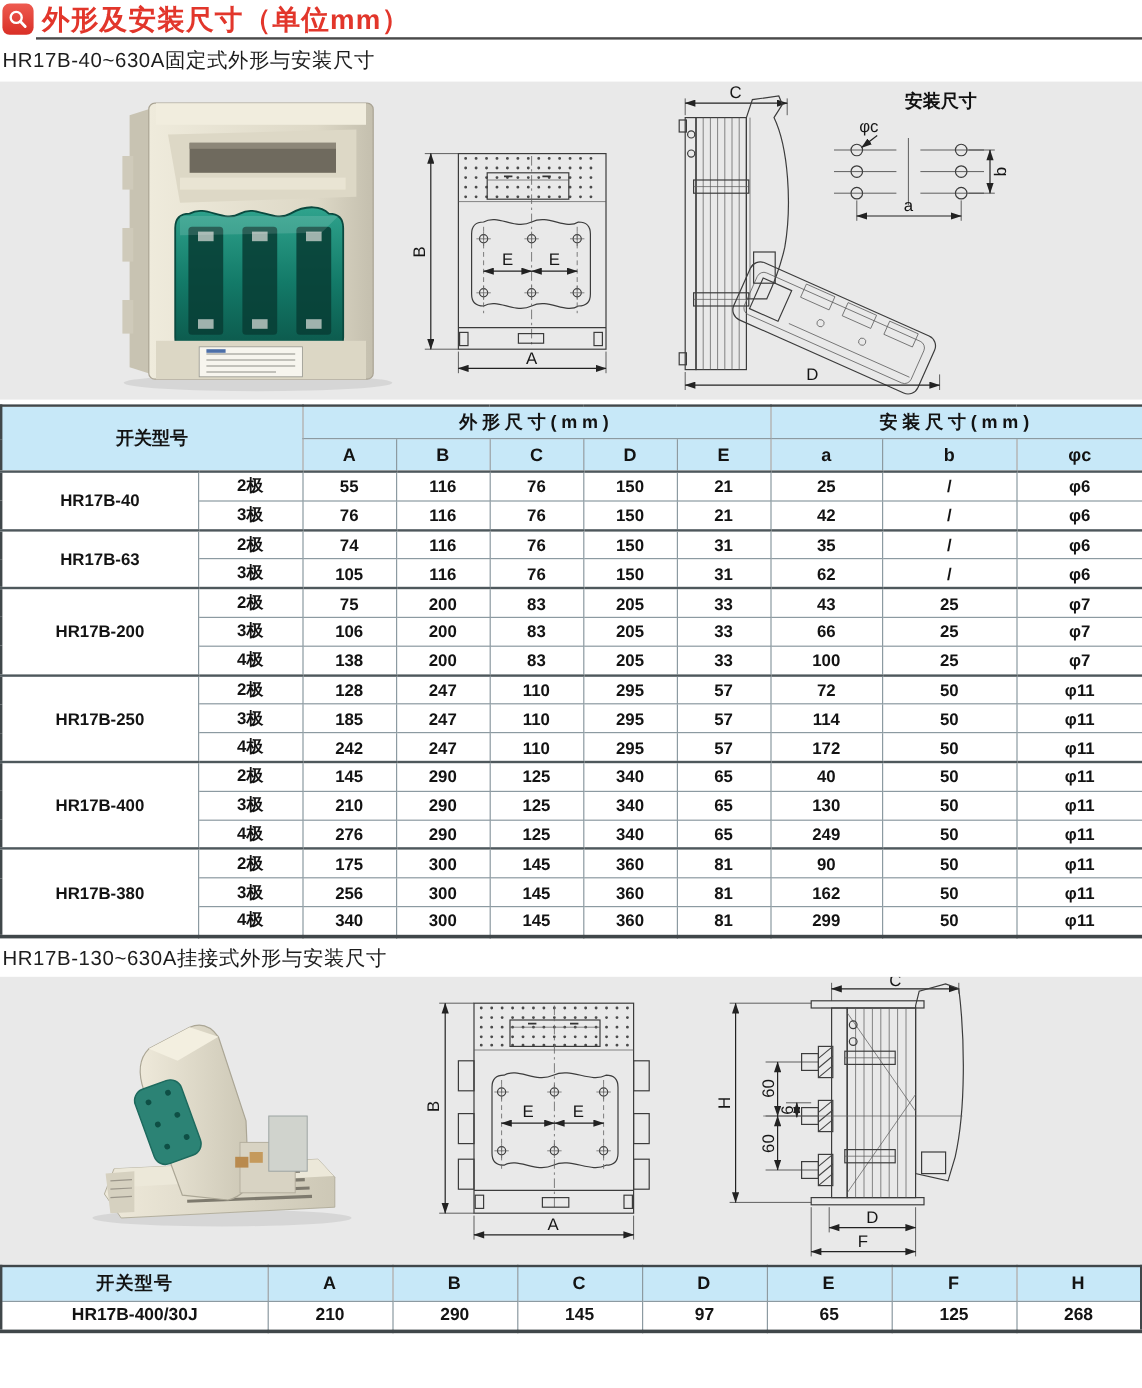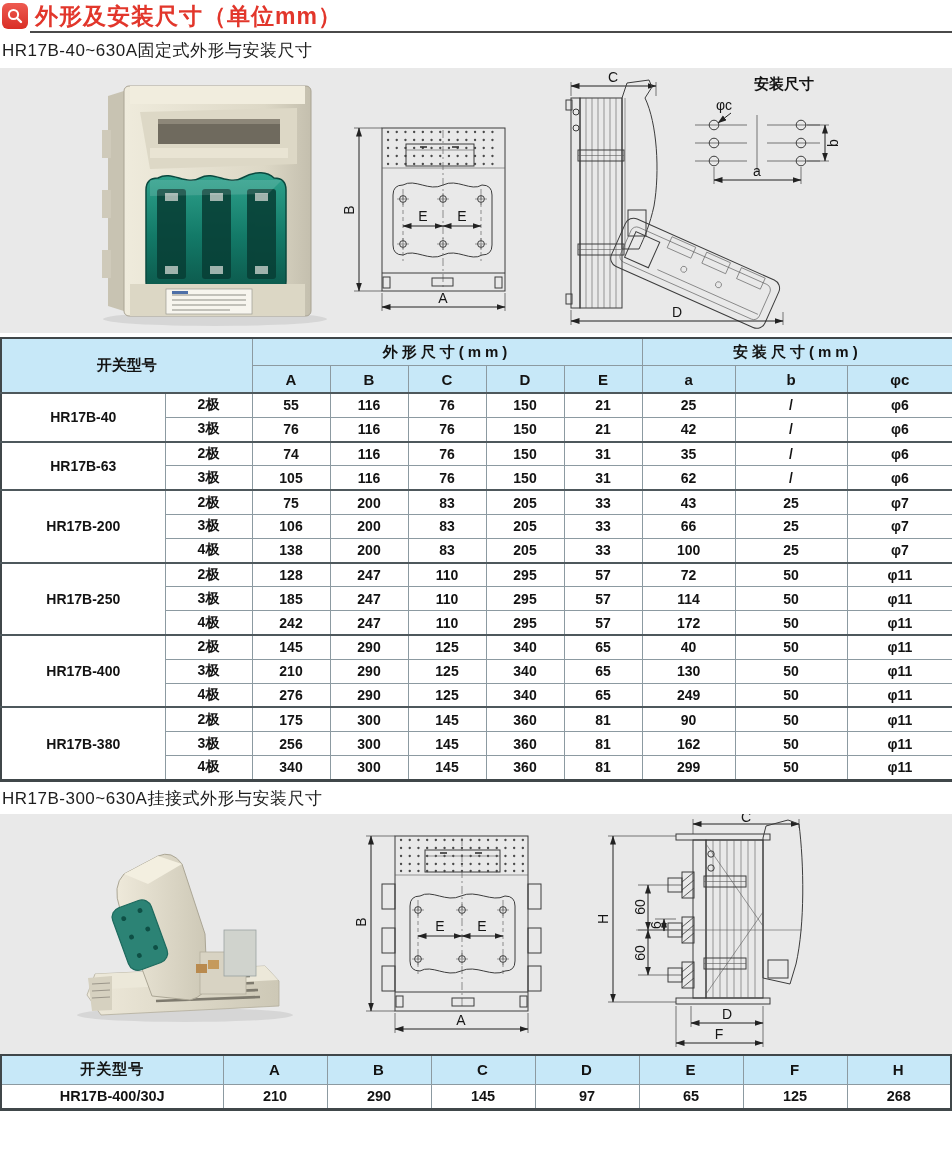--- a/index.html
+++ b/index.html
@@ -471,21 +471,21 @@
           <td>145</td>
           <td>360</td>
           <td>81</td>
           <td>299</td>
           <td>50</td>
           <td>φ11</td>
         </tr>
       </tbody>
   </table>
 
-  <div class="sec-title">HR17B-300~630A挂接式外形与安装尺寸</div>
+  <div class="sec-title">HR17B-130~630A挂接式外形与安装尺寸</div>
 
   <div class="panel" id="panel2">
   <svg width="952" height="240" viewBox="0 0 952 240">
     <defs>
       <marker id="bE" markerWidth="10" markerHeight="8" refX="8.5" refY="3" orient="auto">
             <path d="M0,0L9,3L0,6Z" fill="#222"></path>
           </marker>
       <marker id="bS" markerWidth="10" markerHeight="8" refX="0.5" refY="3" orient="auto">
             <path d="M9,0L0,3L9,6Z" fill="#222"></path>
           </marker>

